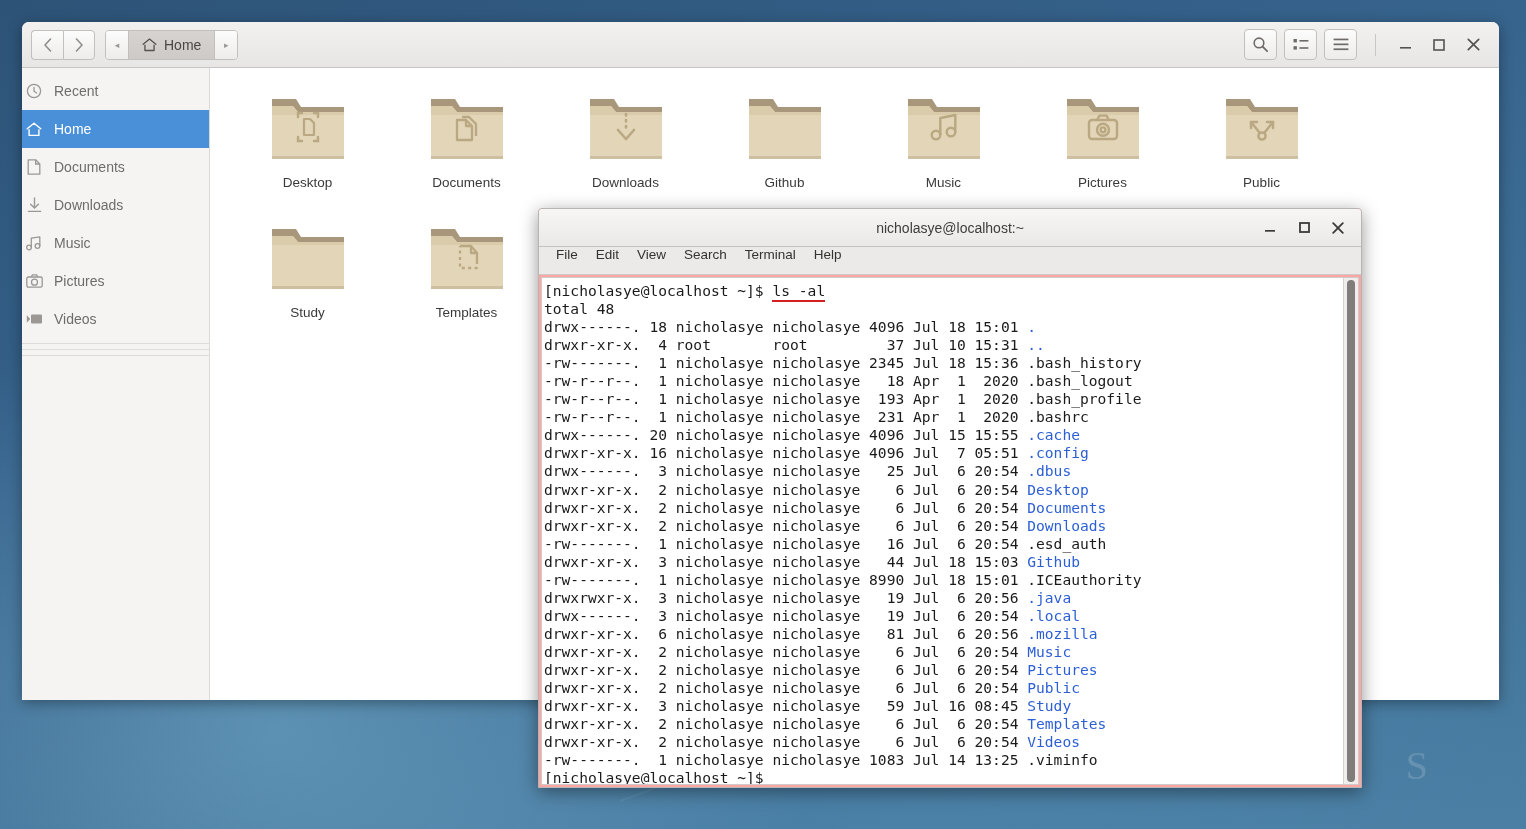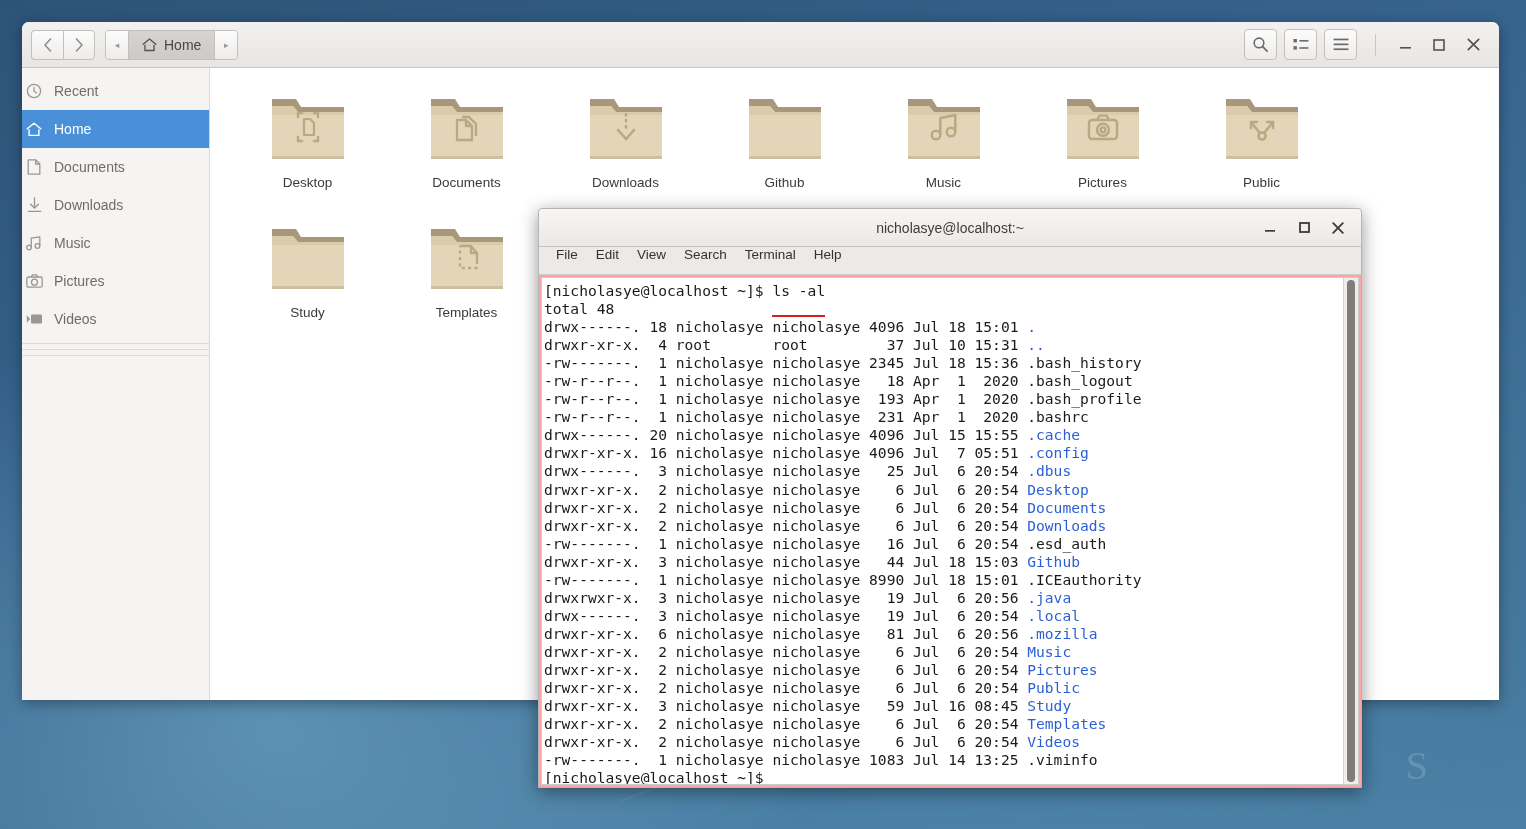--- a/index.html
+++ b/index.html
@@ -213,21 +213,21 @@
     line-height: 18.05px;
     color: #1a1a1a;
     padding: 4px 0 0 2px;
     white-space: pre;
     overflow: hidden;
   }
   .term-line { height: 18.05px; }
   .c-blue { color: #2c5fd6; }
   .underline-red {
     border-bottom: 2.5px solid #d32020;
-    padding-bottom: 16px;
+    padding-bottom: 1px;
   }
   .term-scroll {
     width: 15px; flex: 0 0 15px;
     background: #f0eeec;
     border-left: 1px solid #d5d1ce;
     position: relative;
   }
   .term-thumb {
     position: absolute;
     left: 3px; right: 3px;

